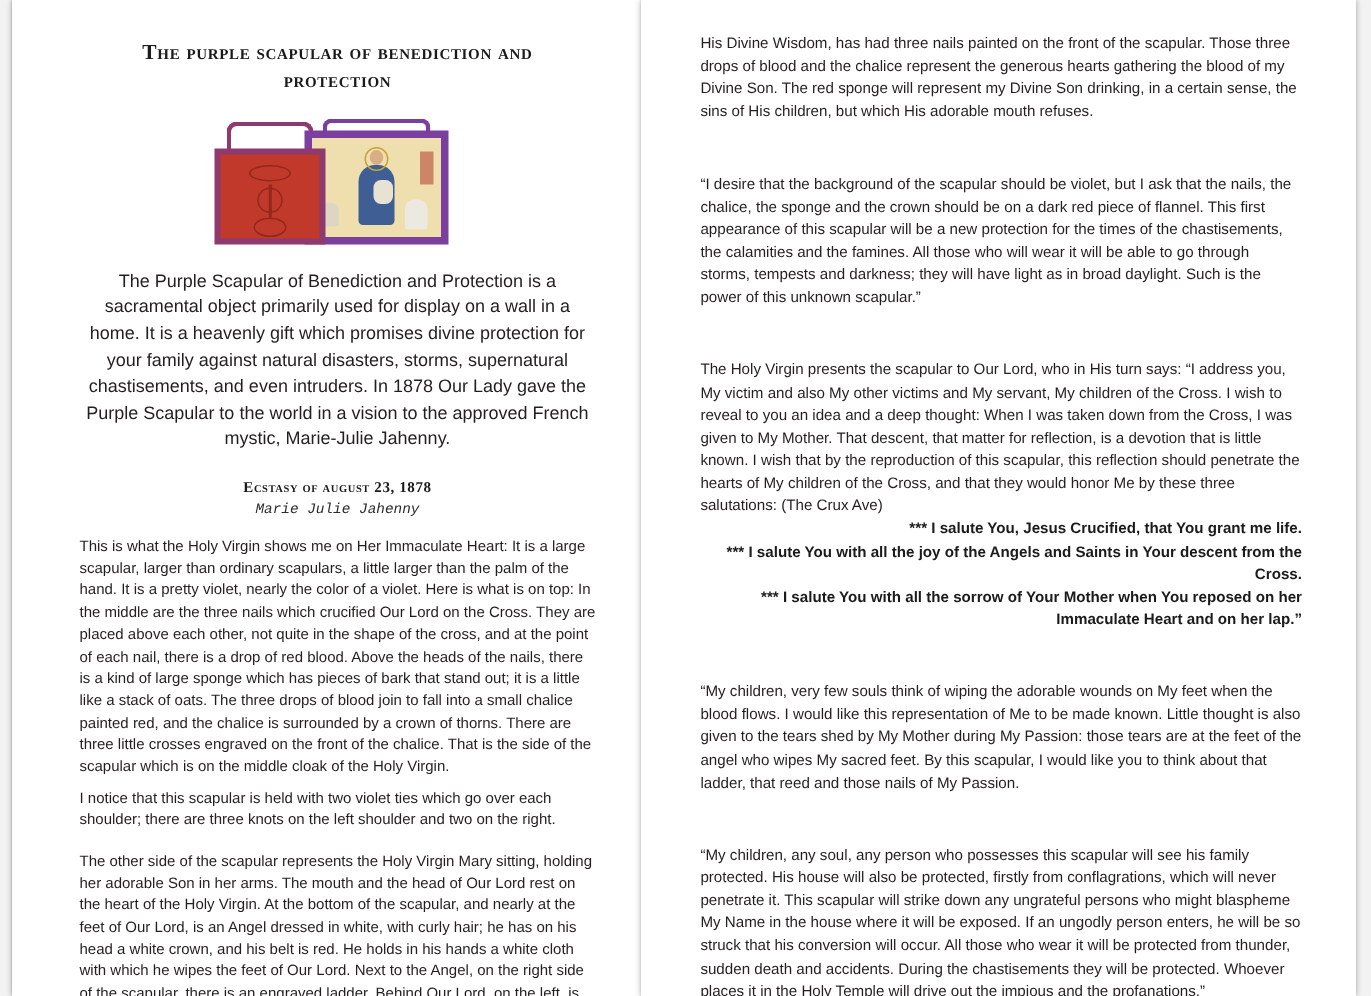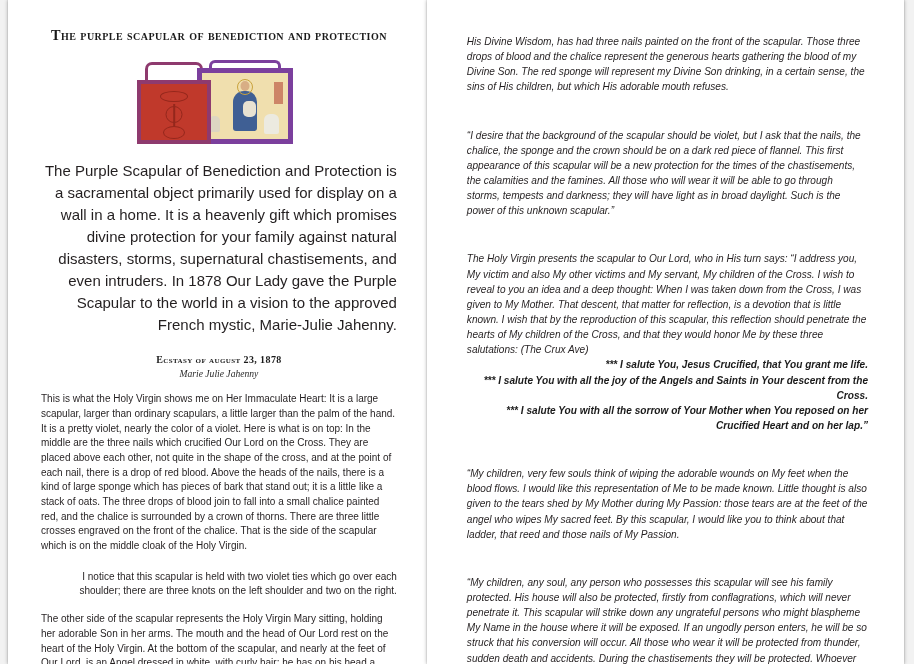--- a/index.html
+++ b/index.html
@@ -25,28 +25,27 @@
     position: relative;
     background: #ffffff;
     box-shadow: 0 0 4px rgba(0,0,0,0.32), 0 0 1px rgba(0,0,0,0.25);
     overflow: hidden;
     box-sizing: border-box;
   }
   .page-left {
     width: 424px;
     height: 664px;
     margin-left: 8px;
-    padding: 16px 30px 0 33px;
+    padding: 16px 30px 0 45px;
   }
   .page-right {
     width: 483px;
     height: 664px;
     margin-right: 10px;
-    padding: 34px 36px 0 40px;
-    font-style: italic;
+    padding: 22px 36px 0 40px;
   }
 
   .doc-title {
     text-align: center;
     font-family: "Liberation Serif", serif;
     font-weight: bold;
     font-size: 14.3px;
     line-height: 1.32;
     letter-spacing: 0.45px;
     color: #1a1a1a;
@@ -207,54 +206,54 @@
     top: 2px;
     width: 72px;
     height: 14px;
     border: 3px solid #7b3f9d;
     border-bottom: none;
     border-radius: 6px 6px 0 0;
   }
 
   .intro-para {
     margin: 14px 0 0 0;
-    font-size: 15px;
+    font-size: 12px;
     line-height: 1.47;
     color: #231f20;
-    text-align: right;
+    text-align: center;
   }
 
   .section-heading {
     text-align: center;
     font-family: "Liberation Serif", serif;
     font-weight: bold;
     font-size: 10px;
     letter-spacing: 0.4px;
     color: #1a1a1a;
     margin: 18px 0 0 0;
     font-variant: small-caps;
     text-transform: lowercase;
   }
   .section-heading::first-letter { text-transform: uppercase; }
   .section-byline {
     text-align: center;
-    font-family: Liberation Serif, serif;
+    font-family: Liberation Mono, monospace;
     font-style: italic;
     font-size: 9.6px;
     color: #2b2b2b;
     margin: 3px 0 0 0;
   }
 
   .body-para {
     margin: 13px 0 0 0;
     font-size: 10px;
     line-height: 1.47;
     color: #231f20;
   }
-  .body-para.tight { margin-top: 16px; text-align: right; }
+  .body-para.tight { margin-top: 6px; }
 
   .page-right .body-para {
     font-size: 10.1px;
     line-height: 1.5;
     margin-top: 33px;
   }
   .page-right .body-para:first-child { margin-top: 0; }
 
   .salutation {
     font-weight: bold;
@@ -315,21 +314,21 @@
 
   <div class="page page-right">
 
     <p class="body-para">His Divine Wisdom, has had three nails painted on the front of the scapular. Those three drops of blood and the chalice represent the generous hearts gathering the blood of my Divine Son. The red sponge will represent my Divine Son drinking, in a certain sense, the sins of His children, but which His adorable mouth refuses.</p>
     <p class="body-para">“I desire that the background of the scapular should be violet, but I ask that the nails, the chalice, the sponge and the crown should be on a dark red piece of flannel. This first appearance of this scapular will be a new protection for the times of the chastisements, the calamities and the famines. All those who will wear it will be able to go through storms, tempests and darkness; they will have light as in broad daylight. Such is the power of this unknown scapular.”</p>
     <p class="body-para">The Holy Virgin presents the scapular to Our Lord, who in His turn says: “I address you, My victim and also My other victims and My servant, My children of the Cross. I wish to reveal to you an idea and a deep thought: When I was taken down from the Cross, I was given to My Mother. That descent, that matter for reflection, is a devotion that is little known. I wish that by the reproduction of this scapular, this reflection should penetrate the hearts of My children of the Cross, and that they would honor Me by these three salutations: (The Crux Ave)</p>
 
     <div class="salutation-group">
       <p class="salutation">*** I salute You, Jesus Crucified, that You grant me life.</p>
       <p class="salutation">*** I salute You with all the joy of the Angels and Saints in Your descent from the Cross.</p>
-      <p class="salutation">*** I salute You with all the sorrow of Your Mother when You reposed on her Crucified Heart and on her lap.”</p>
+      <p class="salutation">*** I salute You with all the sorrow of Your Mother when You reposed on her Immaculate Heart and on her lap.”</p>
     </div>
 
     <p class="body-para">“My children, very few souls think of wiping the adorable wounds on My feet when the blood flows. I would like this representation of Me to be made known. Little thought is also given to the tears shed by My Mother during My Passion: those tears are at the feet of the angel who wipes My sacred feet. By this scapular, I would like you to think about that ladder, that reed and those nails of My Passion.</p>
     <p class="body-para">“My children, any soul, any person who possesses this scapular will see his family protected. His house will also be protected, firstly from conflagrations, which will never penetrate it. This scapular will strike down any ungrateful persons who might blaspheme My Name in the house where it will be exposed. If an ungodly person enters, he will be so struck that his conversion will occur. All those who wear it will be protected from thunder, sudden death and accidents. During the chastisements they will be protected. Whoever places it in the Holy Temple will drive out the impious and the profanations.”</p>
 
   </div>
 
 </div>
 
 </body></html>

